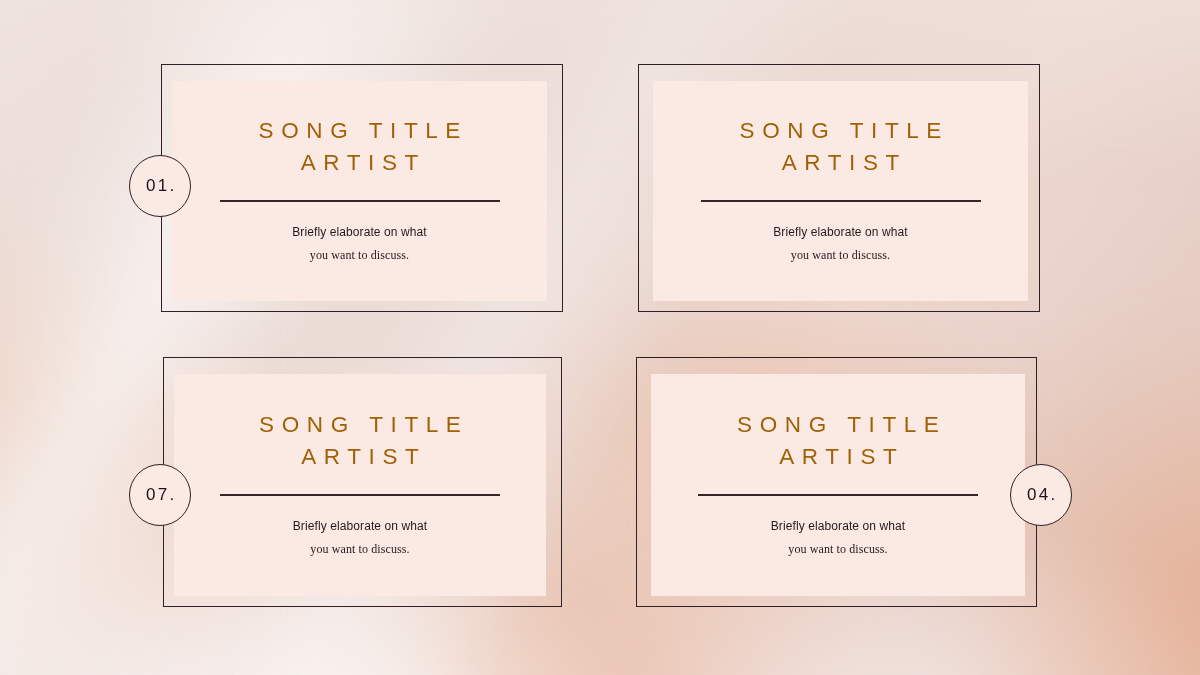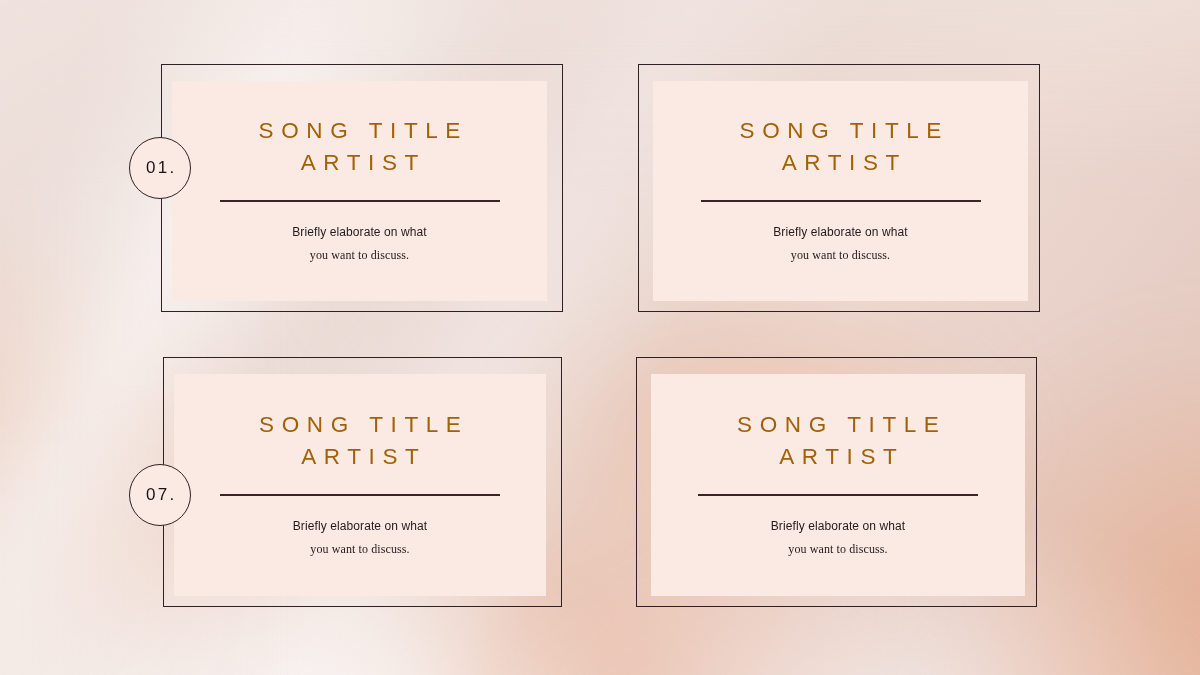--- a/index.html
+++ b/index.html
@@ -189,21 +189,21 @@
         <h2 class="card-heading">
           <span>SONG TITLE</span>
           <span class="line2">ARTIST</span>
         </h2>
         <div class="card-divider"></div>
         <p class="card-body">
           <span>Briefly elaborate on what</span>
           <span class="line2">you want to discuss.</span>
         </p>
       </div>
-      <div class="badge" style="left:-32px; top:73px;">01.</div>
+      <div class="badge" style="left:-32px; top:91px;">01.</div>
     </div>
 
     <div class="card" style="left:638px; top:64px; width:402px; height:248px;">
       <div class="card-frame"></div>
       <div class="card-panel shift-left">
         <h2 class="card-heading">
           <span>SONG TITLE</span>
           <span class="line2">ARTIST</span>
         </h2>
         <div class="card-divider"></div>
@@ -236,16 +236,17 @@
         <h2 class="card-heading">
           <span>SONG TITLE</span>
           <span class="line2">ARTIST</span>
         </h2>
         <div class="card-divider"></div>
         <p class="card-body">
           <span>Briefly elaborate on what</span>
           <span class="line2">you want to discuss.</span>
         </p>
       </div>
+      <div class="badge" style="left:374px; top:107px;">04.</div>
     </div>
 
   </div>
 </div>
 
 </body></html>

